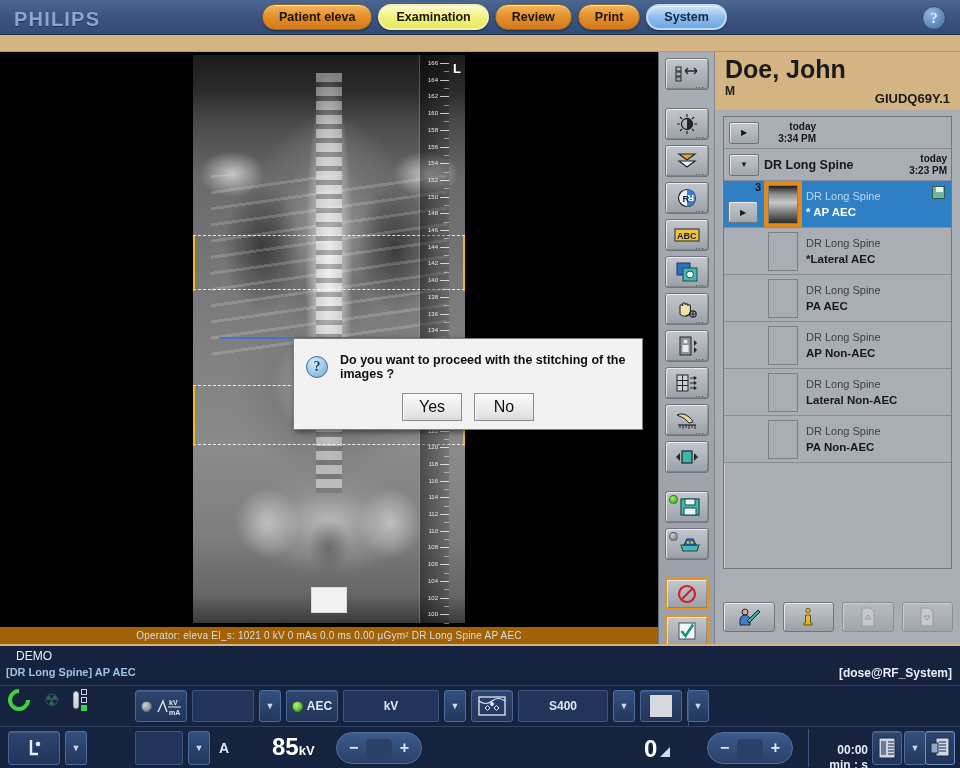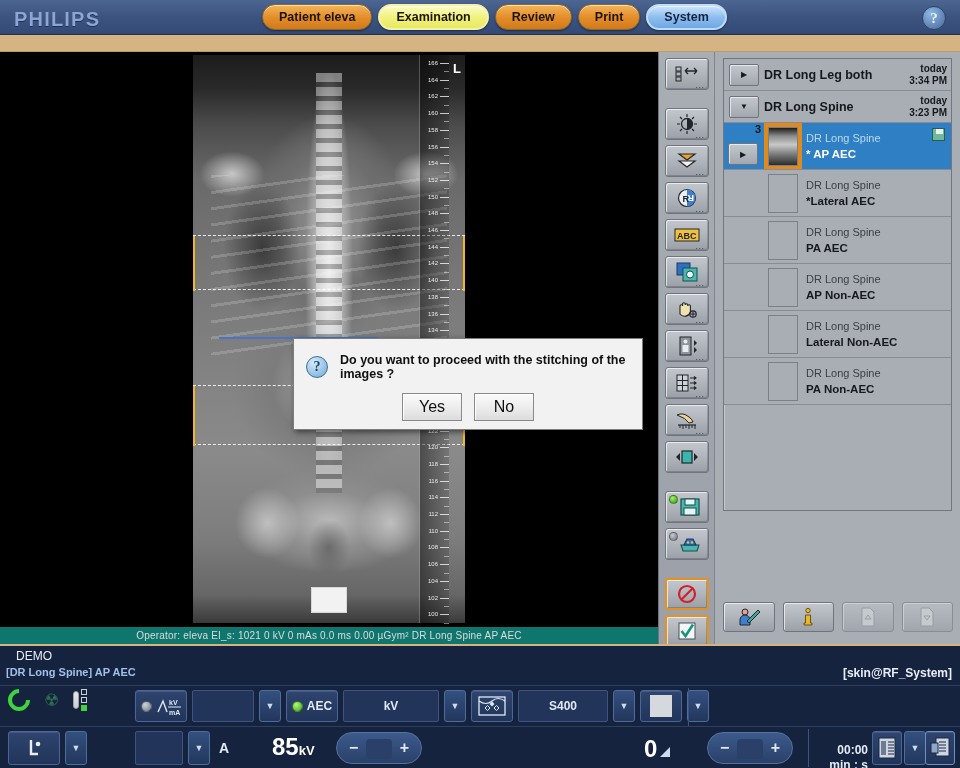--- a/index.html
+++ b/index.html
@@ -141,21 +141,21 @@
   .collim.top { top: 180px; height: 55px; }
   .collim.bot { top: 330px; height: 60px; }
   .corner-br { position: absolute; width: 2px; background: #f0b822; }
   .blue-ref {
     position: absolute; left: 26px; top: 282px; width: 160px; height: 2px;
     background: #4b74c8;
   }
   
   .img-info {
     position: absolute; left: 0; bottom: 0; width: 658px; height: 17px;
-    background: #0f766e; color: #dcdcdc; font-size: 10px;
+    background: #a16207; color: #dcdcdc; font-size: 10px;
     display: flex; align-items: center; justify-content: center;
     letter-spacing: .2px;
   }
 
   
   .toolbar {
     position: absolute; left: 658px; top: 52px; width: 56px; height: 592px;
     background: linear-gradient(180deg,#a9adb4,#9ba0a8);
     border-left: 1px solid #6f747c;
     padding-top: 6px;
@@ -673,28 +673,32 @@
 
     <div class="tbtn orange-bd">
       <svg width="20" height="20" viewBox="0 0 20 20">
         <rect x="2" y="2" width="16" height="16" fill="#f4f5f7" stroke="#4a4f57"></rect>
         <path d="M4.5 10 L8.5 15 L16 3.5" fill="none" stroke="#18937f" stroke-width="2.6"></path>
       </svg>
     </div>
   </div>
 
   <div class="rpanel">
+    <div class="patient-hdr">
+      <div class="patient-name">Doe, John</div>
+      <div class="patient-sex">M</div>
+      <div class="patient-id">GIUDQ69Y.1</div>
+    </div>
 
     <div class="studylist">
 
       <div class="study-row">
         <div class="expander">
           <div class="expbtn">▶</div>
         </div>
-        <div class="study-title">DR Long Leg both</div>
         <div class="study-time">
           <span>today</span>
           <span>3:34 PM</span>
         </div>
       </div>
 
       <div class="study-row">
         <div class="expander">
           <div class="expbtn">▼</div>
         </div>
@@ -814,21 +818,21 @@
     </div>
     <div class="dlg-btns">
       <div class="dlg-btn">Yes</div>
       <div class="dlg-btn">No</div>
     </div>
   </div>
 
   <div class="console">
     <div class="con-demo">DEMO</div>
     <div class="con-sub">[DR Long Spine] AP AEC</div>
-    <div class="con-user">[skin@RF_System]</div>
+    <div class="con-user">[dose@RF_System]</div>
 
     <div class="con-mid">
       <div class="status-icons">
         <div class="ring-icon"></div>
         <div class="rad-icon">☢</div>
         <div class="therm-icon">
           <div class="therm-stem"></div>
           <div class="therm-sq">
             <div class="sq"></div>
               <div class="sq"></div>

